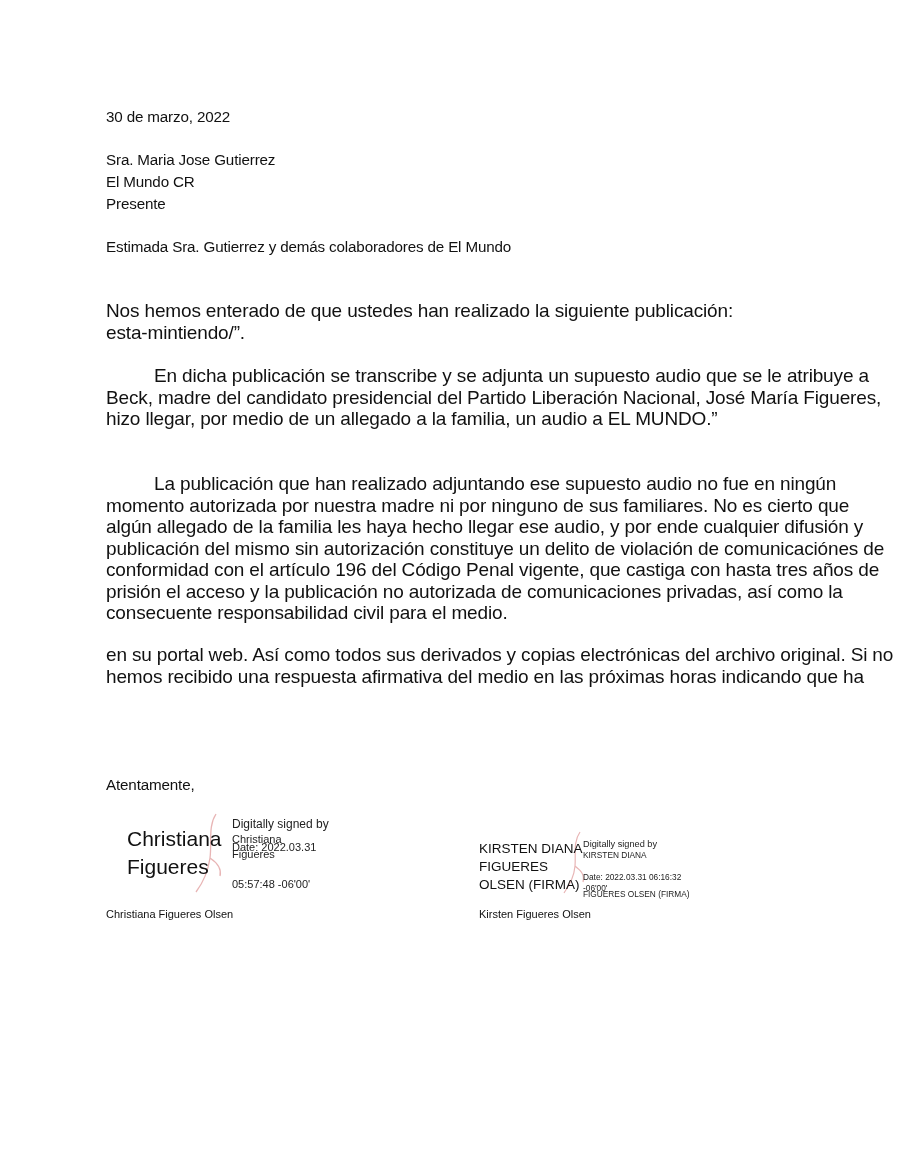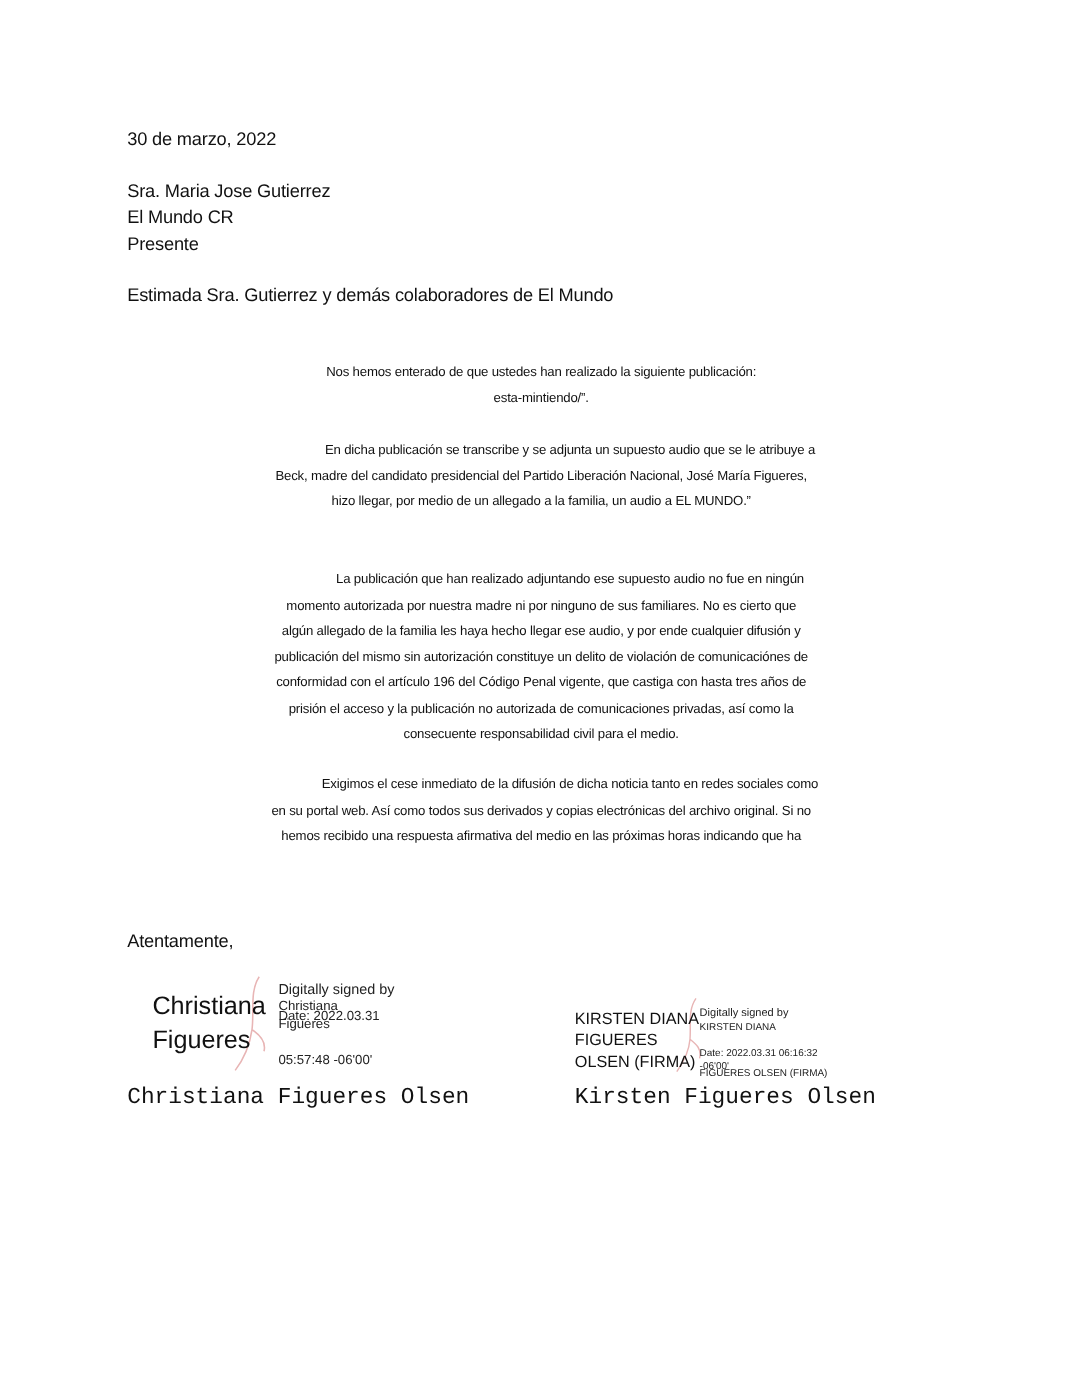--- a/index.html
+++ b/index.html
@@ -1,29 +1,29 @@
 <!DOCTYPE html>
 <html><head>
 <meta charset="utf-8">
 <style>
   html, body { margin:0; padding:0; background:#ffffff; }
   body { width:900px; height:1165px; position:relative; overflow:hidden;
          font-family:"Liberation Sans", "DejaVu Sans", sans-serif; color:#111; }
-  .page { position:absolute; left:0; top:0; width:900px; height:1165px; background:#fff;text-align:center; }
+  .page { position:absolute; left:0; top:0; width:900px; height:1165px; background:#fff; }
   .line { position:absolute; left:106px; font-size:15.2px; line-height:21.5px; white-space:nowrap; letter-spacing:-0.15px; }
-  .para { position:absolute; left:106px; width:690px; font-size:11px; line-height:21.5px; letter-spacing:-0.15px; }
+  .para { position:absolute; left:106px; width:690px; font-size:19px; line-height:21.5px; letter-spacing:-0.15px; }
   .para .l { display:block; white-space:nowrap; }
   .para .indent { padding-left:48px; }
   .sig-block { position:absolute; }
   .sig-name-big { position:absolute; font-size:21px; line-height:24px; color:#111; white-space:nowrap; }
   .sig-name-caps { position:absolute; font-size:13.5px; line-height:17px; color:#111; white-space:nowrap; }
   .sig-detail { position:absolute; font-size:11px; line-height:13px; color:#222; white-space:nowrap; }
   .sig-detail-small { position:absolute; font-size:8.3px; line-height:10px; color:#222; white-space:nowrap; }
   .sig-mark { position:absolute; }
-  .signer { position:absolute; font-size:19px; line-height:20px; white-space:nowrap;font-family:Liberation Mono, monospace; }
+  .signer { position:absolute; font-size:11px; line-height:20px; white-space:nowrap; }
 </style>
 </head>
 <body>
 
 <div class="page">
 
   <div class="line" style="top:106px;">30 de marzo, 2022</div>
 
   <div class="line" style="top:149px;">Sra. Maria Jose Gutierrez</div>
   <div class="line" style="top:171px;">El Mundo CR</div>
@@ -46,21 +46,20 @@
     <span class="l indent">La publicación que han realizado adjuntando ese supuesto audio no fue en ningún</span>
     <span class="l">momento autorizada por nuestra madre ni por ninguno de sus familiares. No es cierto que</span>
     <span class="l">algún allegado de la familia les haya hecho llegar ese audio, y por ende  cualquier difusión y</span>
     <span class="l">publicación del mismo sin autorización constituye un delito de violación de comunicaciónes de</span>
     <span class="l">conformidad con el artículo 196 del Código Penal vigente, que castiga con hasta tres años de</span>
     <span class="l">prisión  el acceso y la publicación no autorizada de comunicaciones privadas, así como la</span>
     <span class="l">consecuente responsabilidad civil para el medio.</span>
   </div>
 
   <div class="para" style="top:644px;">
-    <span class="l indent">Exigimos el cese inmediato de la difusión de dicha noticia tanto en redes sociales como</span>
     <span class="l">en su portal web. Así como todos sus derivados y copias electrónicas del archivo original. Si no</span>
     <span class="l">hemos recibido una respuesta afirmativa del medio en las próximas horas indicando que ha</span>
   </div>
 
   <div class="line" style="top:774px;">Atentamente,</div>
 
   <div class="sig-block" style="left:0; top:0;">
     <svg class="sig-mark" style="left:190px; top:812px;" width="40" height="84" viewBox="0 0 40 84">
       <path d="M26 2 C18 14, 22 30, 20 46 C18 60, 12 72, 6 80 M20 46 C26 50, 32 56, 30 64" fill="none" stroke="#e8b5b5" stroke-width="1.3"></path>
     </svg>

